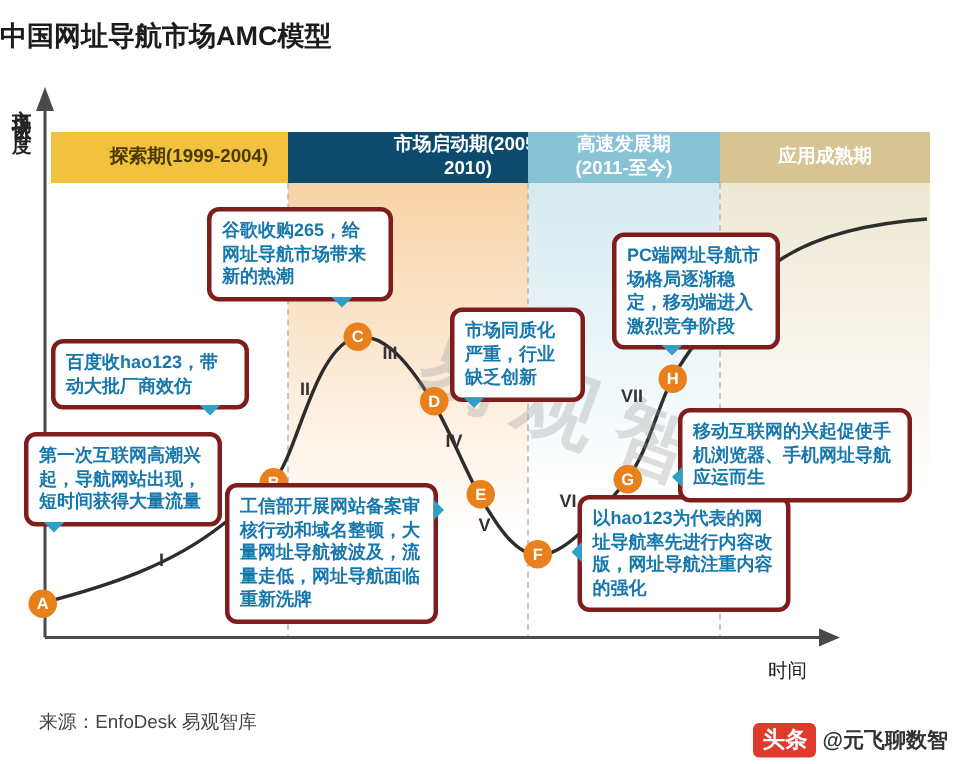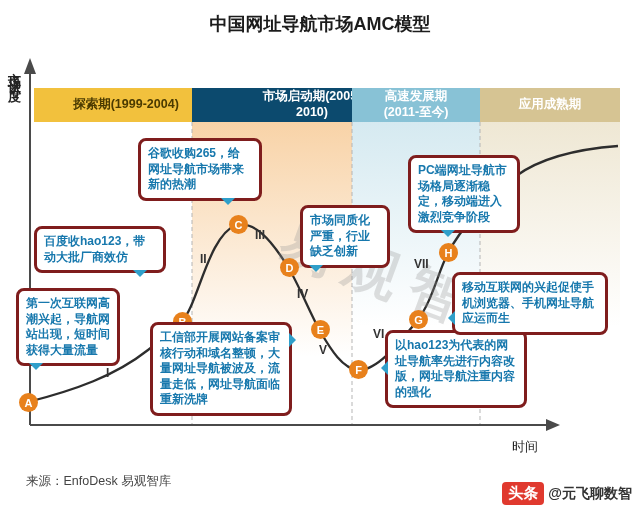--- a/index.html
+++ b/index.html
@@ -1,18 +1,18 @@
 <!DOCTYPE html>
 <html><head>
 <meta charset="utf-8">
 <style>
   html,body{margin:0;padding:0;background:#fff;}
   .stage{position:relative;width:640px;height:509px;background:#fff;overflow:hidden;
          font-family:"Liberation Sans","DejaVu Sans",sans-serif;}
-  .title{position:absolute;top:12px;left:0;width:100%;text-align:center;
+  .title{position:absolute;top:12px;left:0;width:100%;
          font-size:18px;font-weight:bold;color:#1c1c1c;z-index:6;}
   .ylab{position:absolute;left:5px;top:62px;writing-mode:vertical-rl;
         font-size:13px;font-weight:bold;color:#222;letter-spacing:4px;z-index:6;}
   .xlab{position:absolute;left:512px;top:438px;font-size:13px;font-weight:normal;color:#222;z-index:6;}
   .band{position:absolute;top:88px;height:34px;display:flex;align-items:center;justify-content:center;
         text-align:center;font-size:12.5px;font-weight:bold;line-height:1.25;white-space:pre-line;z-index:1;}
   .band0{left:34px;width:184px;background:#f2c13d;color:#4a3a00;text-align:center;}
   .band1{left:192px;width:160px;background:#0c4a6e;color:#fff;padding-left:40px;}
   .band2{left:352px;width:128px;background:#88c2d6;color:#fff;}
   .band3{left:480px;width:140px;background:#d6c493;color:#fff;}
@@ -88,21 +88,21 @@
   <div class="pt" style="left:439px;top:243px">H</div>
 
   <span class="num" style="left:106px;top:366px">I</span>
   <span class="num" style="left:200px;top:252px">II</span>
   <span class="num" style="left:255px;top:228px">III</span>
   <span class="num" style="left:297px;top:287px">IV</span>
   <span class="num" style="left:319px;top:343px">V</span>
   <span class="num" style="left:373px;top:327px">VI</span>
   <span class="num" style="left:414px;top:257px">VII</span>
 
-  <div class="co" style="left:16px;top:288px;width:104px">
+  <div class="co" style="left:16px;top:288px;width:132px">
     <span>第一次互联网高潮兴起，导航网站出现，短时间获得大量流量</span>
     <i class="tail" style="bottom:-14px;left:10px;border-top-color:#2f9fca"></i>
   </div>
   <div class="co" style="left:34px;top:226px;width:132px">
     <span>百度收hao123，带动大批厂商效仿</span>
     <i class="tail" style="bottom:-14px;right:16px;border-top-color:#2f9fca"></i>
   </div>
   <div class="co" style="left:138px;top:138px;width:124px">
     <span>谷歌收购265，给网址导航市场带来新的热潮</span>
     <i class="tail" style="bottom:-14px;left:80px;border-top-color:#2f9fca"></i>

